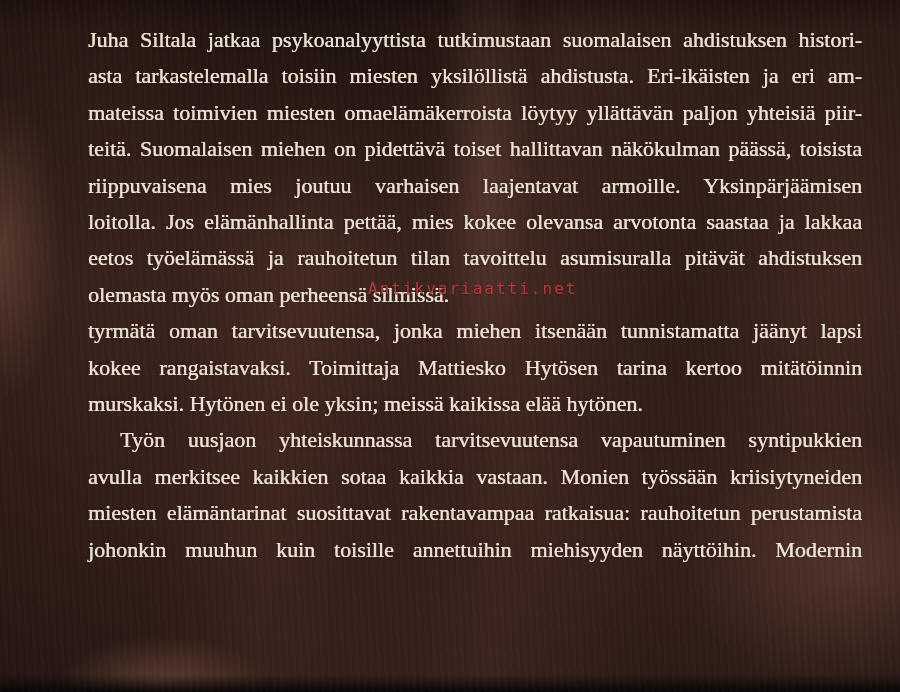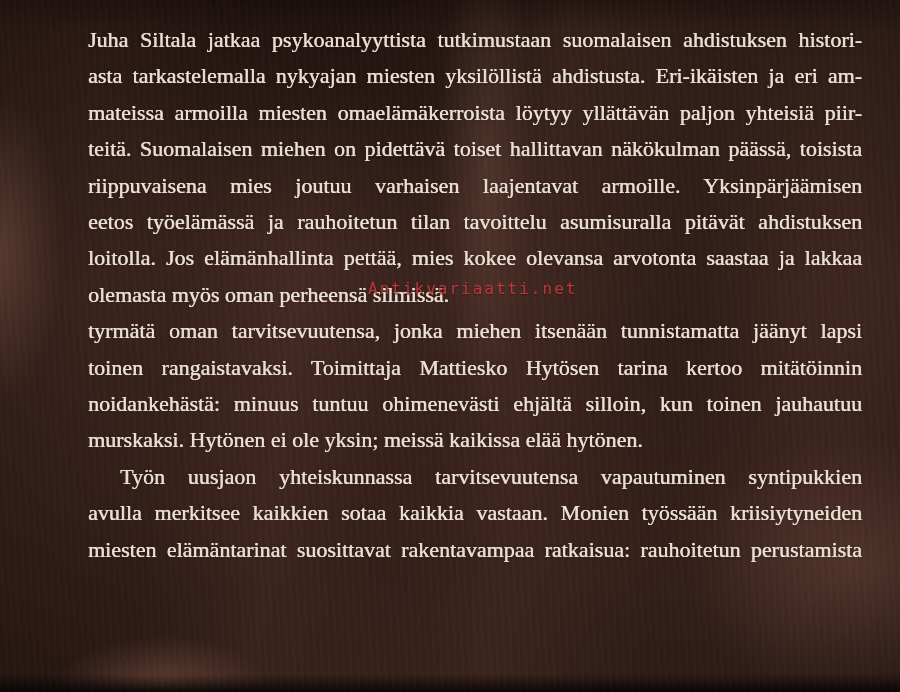--- a/index.html
+++ b/index.html
@@ -111,39 +111,39 @@
 </style>
 </head>
 <body>
 
 <div class="photo">
 
   <div class="blurb" style="color: rgb(234, 223, 210);">
 
     <div class="para">
       <div class="line">Juha Siltala jatkaa psykoanalyyttista tutkimustaan suomalaisen ahdistuksen histori-</div>
-      <div class="line">asta tarkastelemalla nykyajan miesten yksilöllistä ahdistusta. Eri-ikäisten ja eri am-</div>
-      <div class="line">mateissa armoilla miesten omaelämäkerroista löytyy yllättävän paljon yhteisiä piir-</div>
+      <div class="line">asta tarkastelemalla toisiin miesten yksilöllistä ahdistusta. Eri-ikäisten ja eri am-</div>
+      <div class="line">mateissa toimivien miesten omaelämäkerroista löytyy yllättävän paljon yhteisiä piir-</div>
       <div class="line">teitä. Suomalaisen miehen on pidettävä toiset hallittavan näkökulman päässä, toisista</div>
       <div class="line">riippuvaisena mies joutuu varhaisen laajentavat armoille. Yksinpärjäämisen</div>
+      <div class="line">loitolla. Jos elämänhallinta pettää, mies kokee olevansa arvotonta saastaa ja lakkaa</div>
       <div class="line">eetos työelämässä ja rauhoitetun tilan tavoittelu asumisuralla pitävät ahdistuksen</div>
-      <div class="line">loitolla. Jos elämänhallinta pettää, mies kokee olevansa arvotonta saastaa ja lakkaa</div>
       <div class="line endline">olemasta myös oman perheensä silmissä.</div>
     </div>
 
     <div class="para">
       <div class="line">tyrmätä oman tarvitsevuutensa, jonka miehen itsenään tunnistamatta jäänyt lapsi</div>
-      <div class="line">toinen rangaistavaksi. Toimittaja Mattiesko Hytösen tarina kertoo mitätöinnin</div>
-      <div class="line">noidankehästä: minuus tuntuu ohimenevästi ehjältä silloin, kun toinen jauhautuu</div>
+      <div class="line">kokee rangaistavaksi. Toimittaja Mattiesko Hytösen tarina kertoo mitätöinnin</div>
       <div class="line endline">murskaksi. Hytönen ei ole yksin; meissä kaikissa elää hytönen.</div>
     </div>
 
     <div class="para">
       <div class="line indent">Työn uusjaon yhteiskunnassa tarvitsevuutensa vapautuminen syntipukkien</div>
       <div class="line">avulla merkitsee kaikkien sotaa kaikkia vastaan. Monien työssään kriisiytyneiden</div>
       <div class="line">miesten elämäntarinat suosittavat rakentavampaa ratkaisua: rauhoitetun perustamista</div>
+      <div class="line">johonkin muuhun kuin toisille annettuihin miehisyyden näyttöihin. Modernin</div>
     </div>
 
   </div>
 
   <div class="watermark" style="color: rgb(192, 58, 64);">Antikvariaatti.net</div>
 
 </div>
 
 </body></html>

